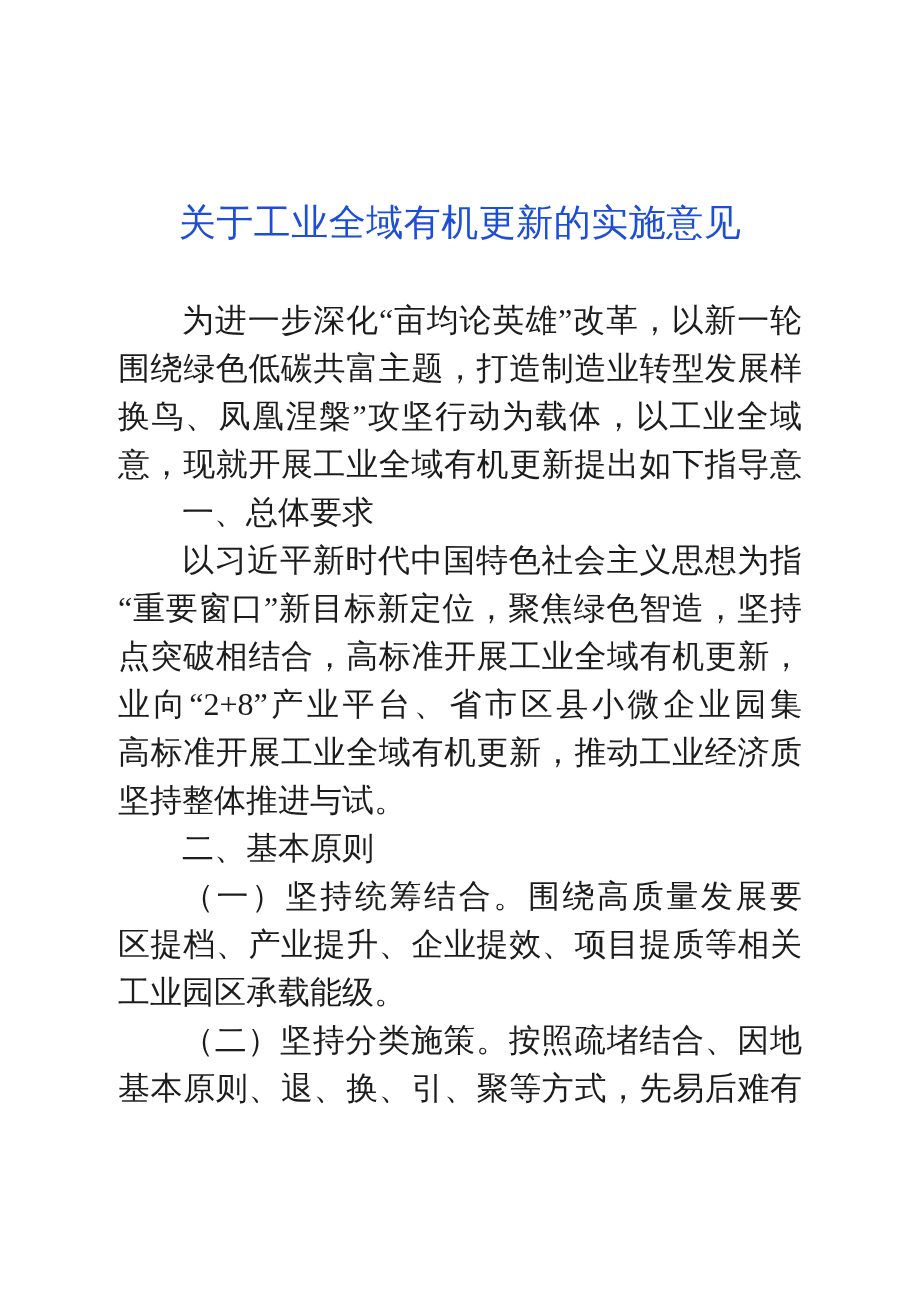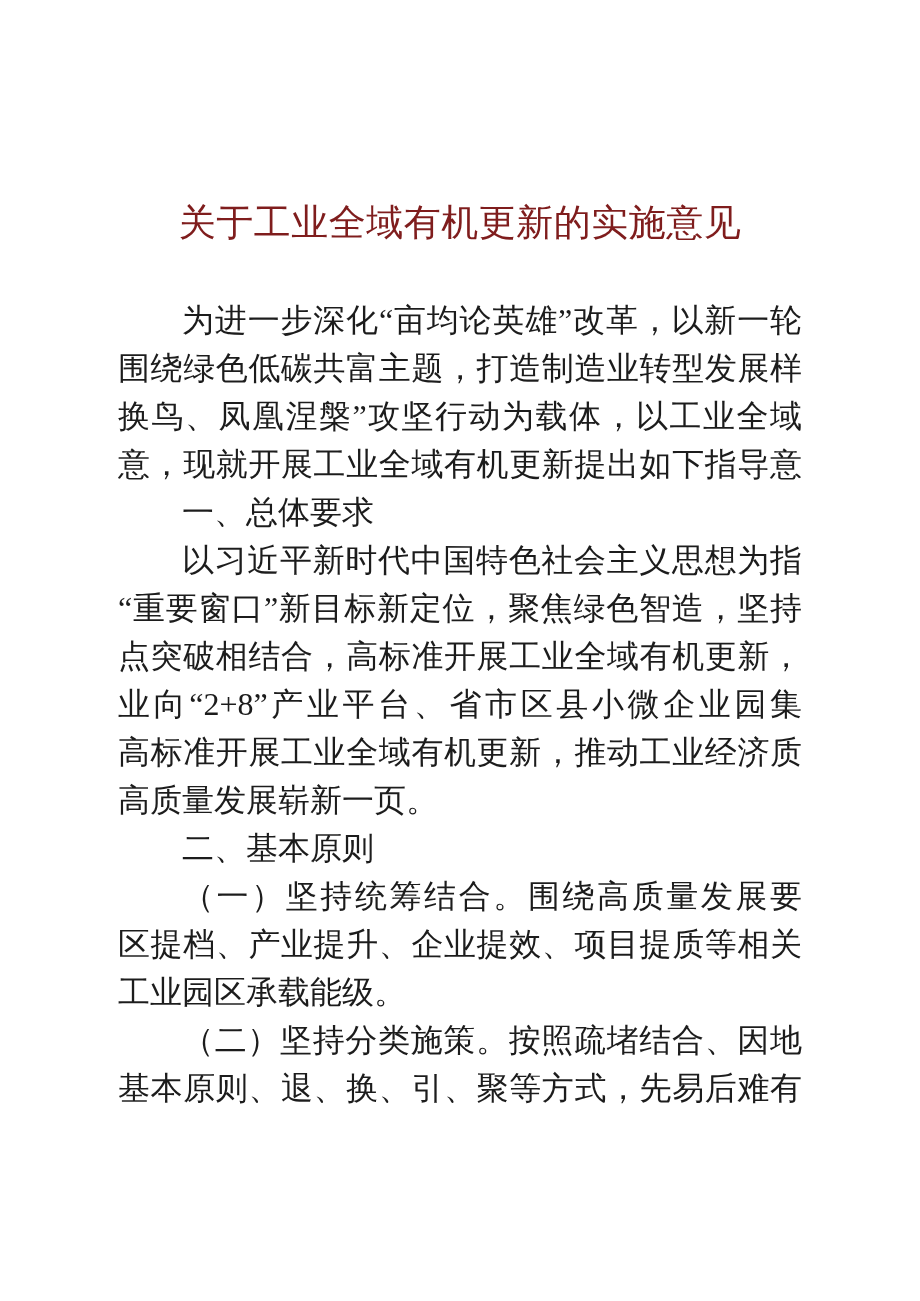--- a/index.html
+++ b/index.html
@@ -22,21 +22,21 @@
     font-family: "Liberation Serif", "DejaVu Serif", serif;
     color: #1c1c1c;
   }
   .title {
     margin: 198px 0 48px 0;
     font-weight: normal;
     font-size: 37px;
     line-height: 50px;
     text-align: center;
     letter-spacing: 0.5px;
-    color: #7f1d1d;
+    color: #1d4ed8;
   }
   .block {
     margin: 0;
   }
   .line {
     font-size: 32px;
     line-height: 48px;
     height: 48px;
     overflow: hidden;
     text-align: justify;
@@ -63,21 +63,21 @@
       </div>
       <div class="block heading">
         <div class="line indent">一、总体要求</div>
       </div>
       <div class="block paragraph">
         <div class="line indent justify">以习近平新时代中国特色社会主义思想为指导，产业平台</div>
         <div class="line justify">“重要窗口”新目标新定位，聚焦绿色智造，坚持整体推进与试</div>
         <div class="line justify">点突破相结合，高标准开展工业全域有机更新，分层分级引导企</div>
         <div class="line justify">业向“2+8”产业平台、省市区县小微企业园集聚，实现工业空</div>
         <div class="line justify">高标准开展工业全域有机更新，推动工业经济质量变革、效率变</div>
-        <div class="line">高质量发展崭新一页。</div>
+        <div class="line">坚持整体推进与试。</div>
       </div>
       <div class="block heading">
         <div class="line indent">二、基本原则</div>
       </div>
       <div class="block paragraph">
         <div class="line indent justify">（一）坚持统筹结合。围绕高质量发展要求，统筹做好园</div>
         <div class="line justify">区提档、产业提升、企业提效、项目提质等相关工作，全面提升</div>
         <div class="line">工业园区承载能级。</div>
       </div>
       <div class="block paragraph">

